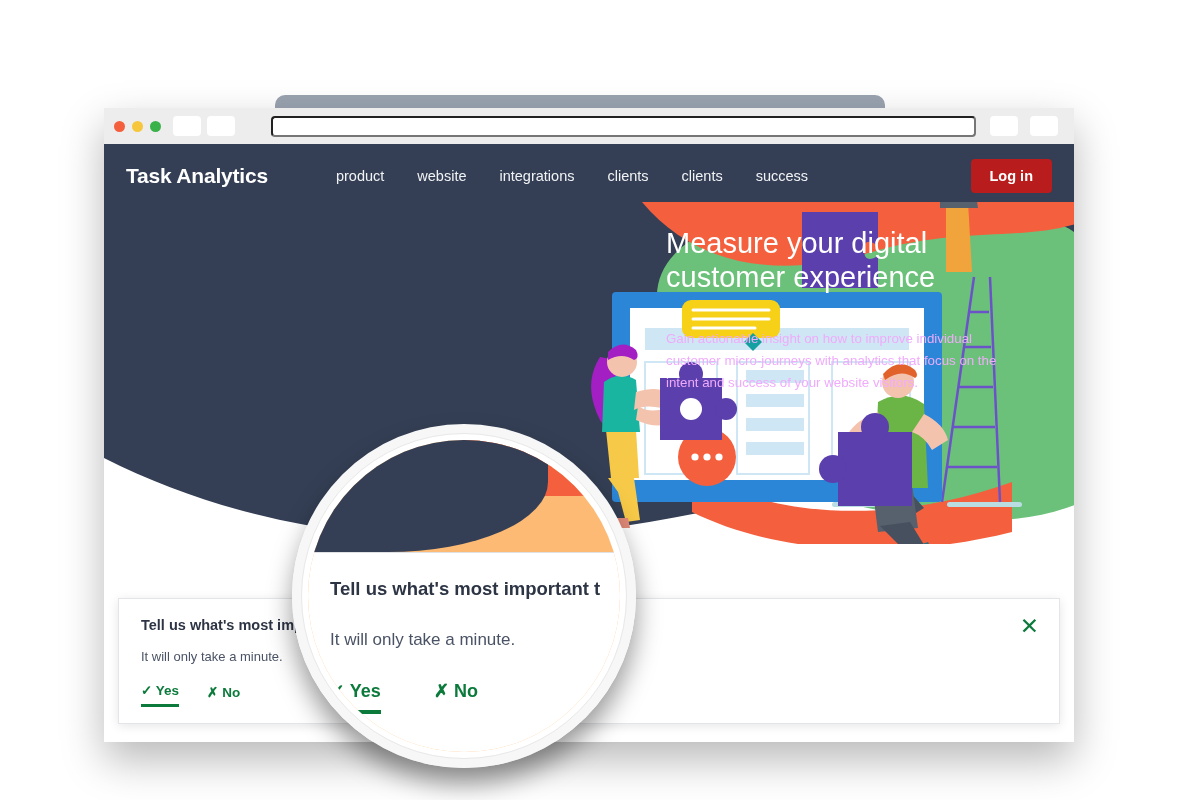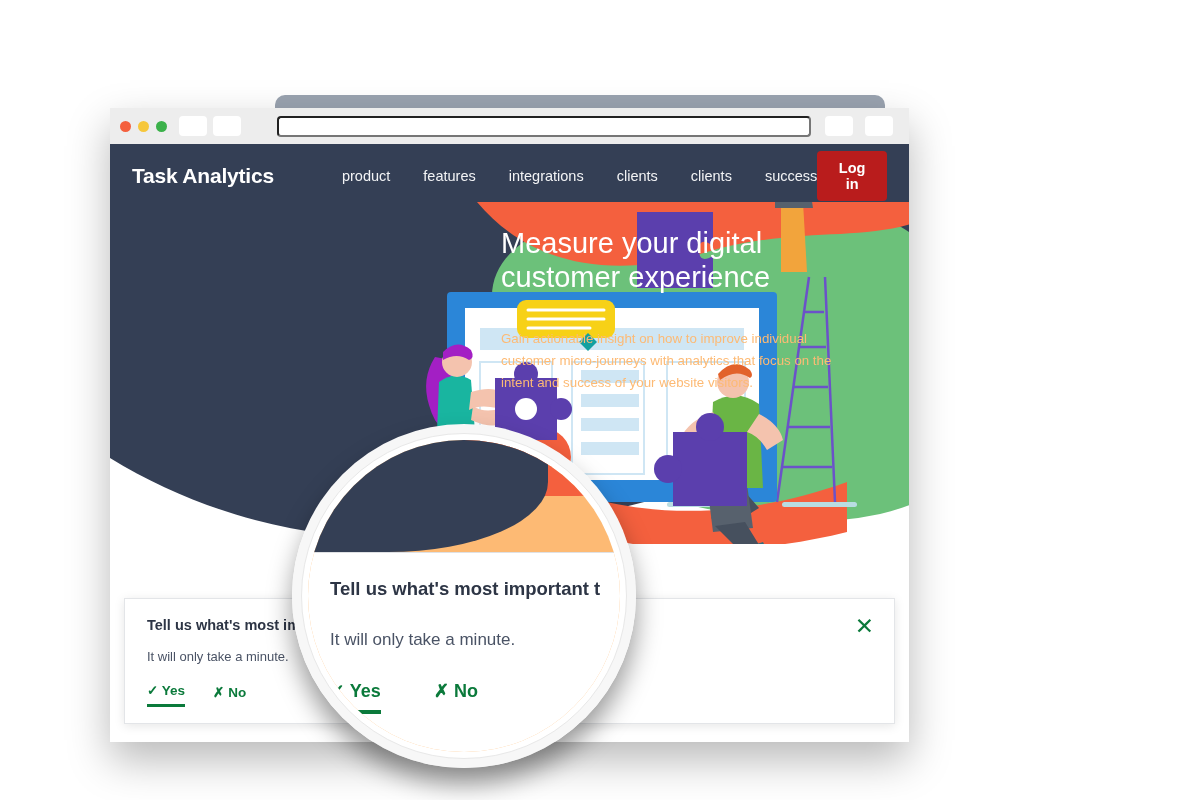--- a/index.html
+++ b/index.html
@@ -14,22 +14,22 @@
   
   .ghost-window {
     position: absolute; left: 275px; top: 95px;
     width: 610px; height: 40px;
     background: #9aa3b0;
     border-radius: 10px 10px 0 0;
   }
 
   
   .browser {
-    position: absolute; left: 110px; top: 108px;
-    width: 799px; height: 634px;
+    position: absolute; left: 104px; top: 108px;
+    width: 970px; height: 634px;
     background: #ffffff;
     box-shadow: 0 18px 40px rgba(0,0,0,0.28);
     overflow: hidden;
   }
 
   
   .chrome {
     position: relative;
     height: 36px; width: 100%;
     background: #ededed;
@@ -92,21 +92,21 @@
   }
 
   
   .hero-body { position: relative; z-index: 5; display: flex; justify-content: flex-end; }
   .hero-left { width: 430px; padding: 18px 0 0 22px; }
   .headline {
     color: #ffffff; font-size: 29px; line-height: 1.18;
     font-weight: normal; max-width: 380px;
   }
   .subcopy {
-    color: #fdba74; font-size: 13.3px; line-height: 1.63;
+    color: #f0abfc; font-size: 13.3px; line-height: 1.63;
     margin-top: 34px; max-width: 360px;
   }
   .signup {
     margin-top: 28px; display: flex; align-items: stretch;
     width: 380px; height: 34px;
   }
   .email-input {
     flex: 1; border: none; outline: none;
     background: #ffffff; color: #343f55;
     font-size: 13.5px; padding: 0 12px;
@@ -342,21 +342,21 @@
 
         <path d="M260,10 l76,0 l0,34 q-14,-10 -14,4 q0,14 14,6 l0,32 l-76,0 Z" fill="#5b3fad"></path>
         <path d="M404,0 l22,0 l4,70 l-26,0 Z" fill="#f2a43c"></path>
         <path d="M398,-20 l34,0 l4,26 l-38,0 Z" fill="#57616d"></path>
       </svg>
 
       <div class="nav">
         <div class="logo">Task Analytics</div>
         <div class="nav-links">
           <a class="nav-link" href="#">product</a>
-          <a class="nav-link" href="#">features</a>
+          <a class="nav-link" href="#">website</a>
           <a class="nav-link" href="#">integrations</a>
           <a class="nav-link" href="#">clients</a>
           <a class="nav-link" href="#">clients</a>
           <a class="nav-link" href="#">success</a>
         </div>
         <button class="login-btn">Log in</button>
       </div>
 
       <div class="hero-body">
         <div class="hero-left">

